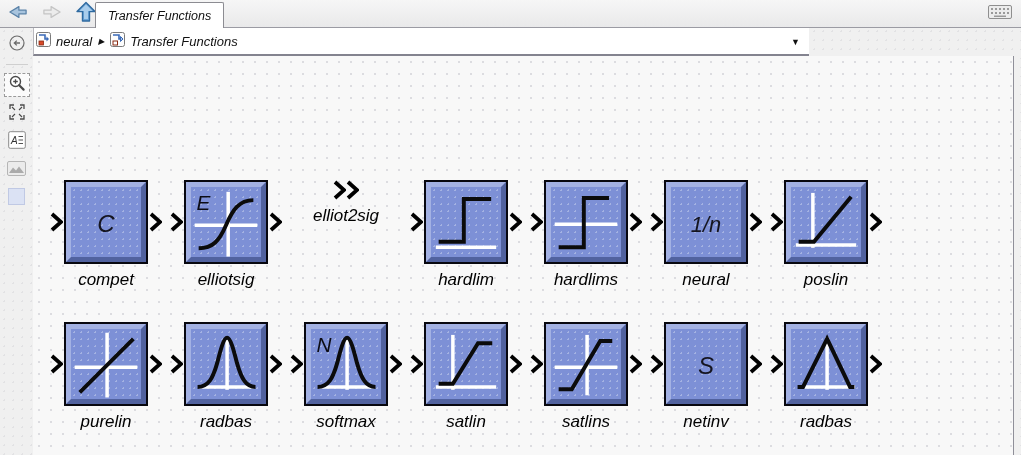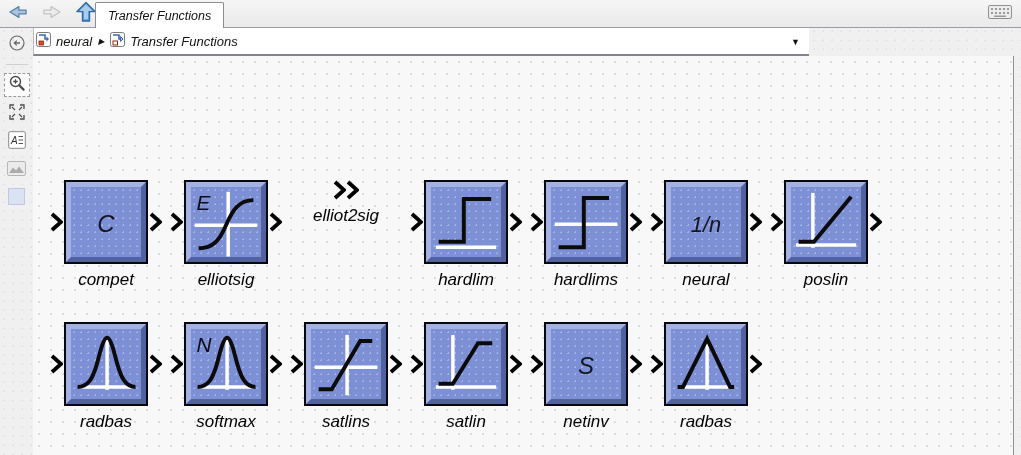--- a/index.html
+++ b/index.html
@@ -319,20 +319,40 @@
       </div>
     <div class="row row2" id="row2">
         <div class="cell">
     <div class="block-wrap">
       <svg class="port" width="13" height="20" viewBox="0 0 13 20">
               <path d="M2 2 L11 10 L2 18" fill="none" stroke="#000" stroke-width="3.8"></path>
             </svg>
       <div class="block">
         <div class="block-inner">
                 <svg viewBox="0 0 64 64" preserveAspectRatio="none">
+                  <path d="M5 35 H59" stroke="#ffffff" stroke-width="3.2" fill="none" stroke-linecap="square"></path>
+                  <path d="M33 5 V61" stroke="#ffffff" stroke-width="3.2" fill="none" stroke-linecap="square"></path>
+                  <path d="M8 58 L57 9" stroke="#0b0b0b" stroke-width="3.6" fill="none" stroke-linecap="butt" stroke-linejoin="miter"></path>
+                </svg>
+              </div>
+      </div>
+      <svg class="port" width="13" height="20" viewBox="0 0 13 20">
+              <path d="M2 2 L11 10 L2 18" fill="none" stroke="#000" stroke-width="3.8"></path>
+            </svg>
+    </div>
+    <div class="block-label">purelin</div>
+  </div>
+        <div class="cell">
+    <div class="block-wrap">
+      <svg class="port" width="13" height="20" viewBox="0 0 13 20">
+              <path d="M2 2 L11 10 L2 18" fill="none" stroke="#000" stroke-width="3.8"></path>
+            </svg>
+      <div class="block">
+        <div class="block-inner">
+                <svg viewBox="0 0 64 64" preserveAspectRatio="none">
                   <path d="M33 9 V54" stroke="#ffffff" stroke-width="3.2" fill="none" stroke-linecap="square"></path>
                   <path d="M8 53 H57" stroke="#ffffff" stroke-width="3.2" fill="none" stroke-linecap="square"></path>
                   <path d="M6 53 C16 53 20 45 24 31 C27 19 30 8 33 8 C36 8 39 19 42 31 C46 45 50 53 59 53" stroke="#0b0b0b" stroke-width="3.6" fill="none" stroke-linecap="butt" stroke-linejoin="miter"></path>
                 </svg>
               </div>
       </div>
       <svg class="port" width="13" height="20" viewBox="0 0 13 20">
               <path d="M2 2 L11 10 L2 18" fill="none" stroke="#000" stroke-width="3.8"></path>
             </svg>
     </div>
@@ -360,60 +380,60 @@
     <div class="block-label">softmax</div>
   </div>
         <div class="cell">
     <div class="block-wrap">
       <svg class="port" width="13" height="20" viewBox="0 0 13 20">
               <path d="M2 2 L11 10 L2 18" fill="none" stroke="#000" stroke-width="3.8"></path>
             </svg>
       <div class="block">
         <div class="block-inner">
                 <svg viewBox="0 0 64 64" preserveAspectRatio="none">
+                  <path d="M20 7 V54" stroke="#ffffff" stroke-width="3.2" fill="none" stroke-linecap="square"></path>
+                  <path d="M6 53 H58" stroke="#ffffff" stroke-width="3.2" fill="none" stroke-linecap="square"></path>
+                  <path d="M7 50 H20 L43 13 H56" stroke="#0b0b0b" stroke-width="3.6" fill="none" stroke-linecap="butt" stroke-linejoin="miter"></path>
+                </svg>
+              </div>
+      </div>
+      <svg class="port" width="13" height="20" viewBox="0 0 13 20">
+              <path d="M2 2 L11 10 L2 18" fill="none" stroke="#000" stroke-width="3.8"></path>
+            </svg>
+    </div>
+    <div class="block-label">satlin</div>
+  </div>
+        <div class="cell">
+    <div class="block-wrap">
+      <svg class="port" width="13" height="20" viewBox="0 0 13 20">
+              <path d="M2 2 L11 10 L2 18" fill="none" stroke="#000" stroke-width="3.8"></path>
+            </svg>
+      <div class="block">
+        <div class="block-inner">
+                <svg viewBox="0 0 64 64" preserveAspectRatio="none">
                   <path d="M5 35 H59" stroke="#ffffff" stroke-width="3.2" fill="none" stroke-linecap="square"></path>
                   <path d="M33 7 V59" stroke="#ffffff" stroke-width="3.2" fill="none" stroke-linecap="square"></path>
                   <path d="M7 55 H19 L45 11 H56" stroke="#0b0b0b" stroke-width="3.6" fill="none" stroke-linecap="butt" stroke-linejoin="miter"></path>
                 </svg>
               </div>
       </div>
       <svg class="port" width="13" height="20" viewBox="0 0 13 20">
               <path d="M2 2 L11 10 L2 18" fill="none" stroke="#000" stroke-width="3.8"></path>
             </svg>
     </div>
     <div class="block-label">satlins</div>
   </div>
         <div class="cell">
     <div class="block-wrap">
       <svg class="port" width="13" height="20" viewBox="0 0 13 20">
               <path d="M2 2 L11 10 L2 18" fill="none" stroke="#000" stroke-width="3.8"></path>
             </svg>
       <div class="block">
         <div class="block-inner">
                 <svg viewBox="0 0 64 64" preserveAspectRatio="none">
-                  <path d="M20 7 V54" stroke="#ffffff" stroke-width="3.2" fill="none" stroke-linecap="square"></path>
-                  <path d="M6 53 H58" stroke="#ffffff" stroke-width="3.2" fill="none" stroke-linecap="square"></path>
-                  <path d="M7 50 H20 L43 13 H56" stroke="#0b0b0b" stroke-width="3.6" fill="none" stroke-linecap="butt" stroke-linejoin="miter"></path>
-                </svg>
-              </div>
-      </div>
-      <svg class="port" width="13" height="20" viewBox="0 0 13 20">
-              <path d="M2 2 L11 10 L2 18" fill="none" stroke="#000" stroke-width="3.8"></path>
-            </svg>
-    </div>
-    <div class="block-label">satlin</div>
-  </div>
-        <div class="cell">
-    <div class="block-wrap">
-      <svg class="port" width="13" height="20" viewBox="0 0 13 20">
-              <path d="M2 2 L11 10 L2 18" fill="none" stroke="#000" stroke-width="3.8"></path>
-            </svg>
-      <div class="block">
-        <div class="block-inner">
-                <svg viewBox="0 0 64 64" preserveAspectRatio="none">
                   <text x="32" y="41" text-anchor="middle" font-size="22" fill="#15151f" font-family="'Liberation Sans',sans-serif">S</text>
                 </svg>
               </div>
       </div>
       <svg class="port" width="13" height="20" viewBox="0 0 13 20">
               <path d="M2 2 L11 10 L2 18" fill="none" stroke="#000" stroke-width="3.8"></path>
             </svg>
     </div>
     <div class="block-label">netinv</div>
   </div>

